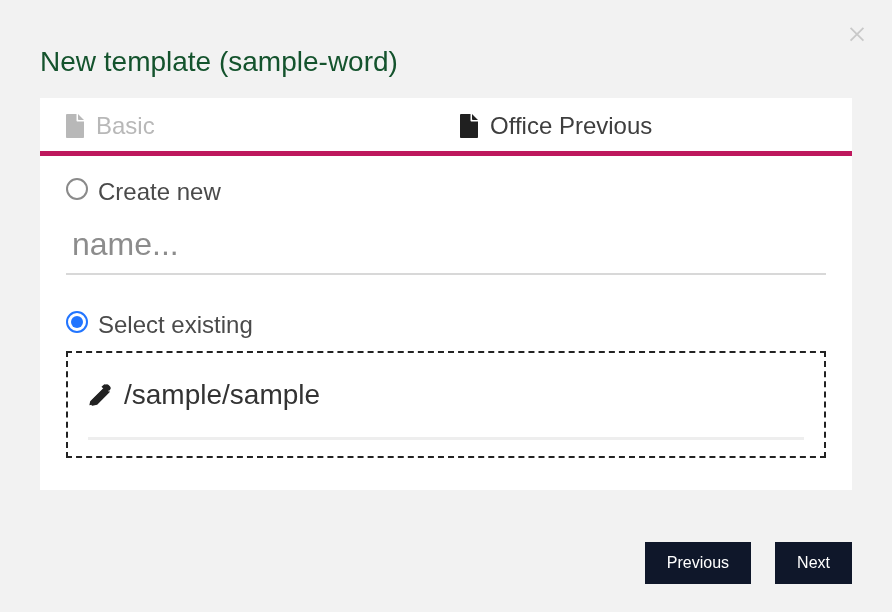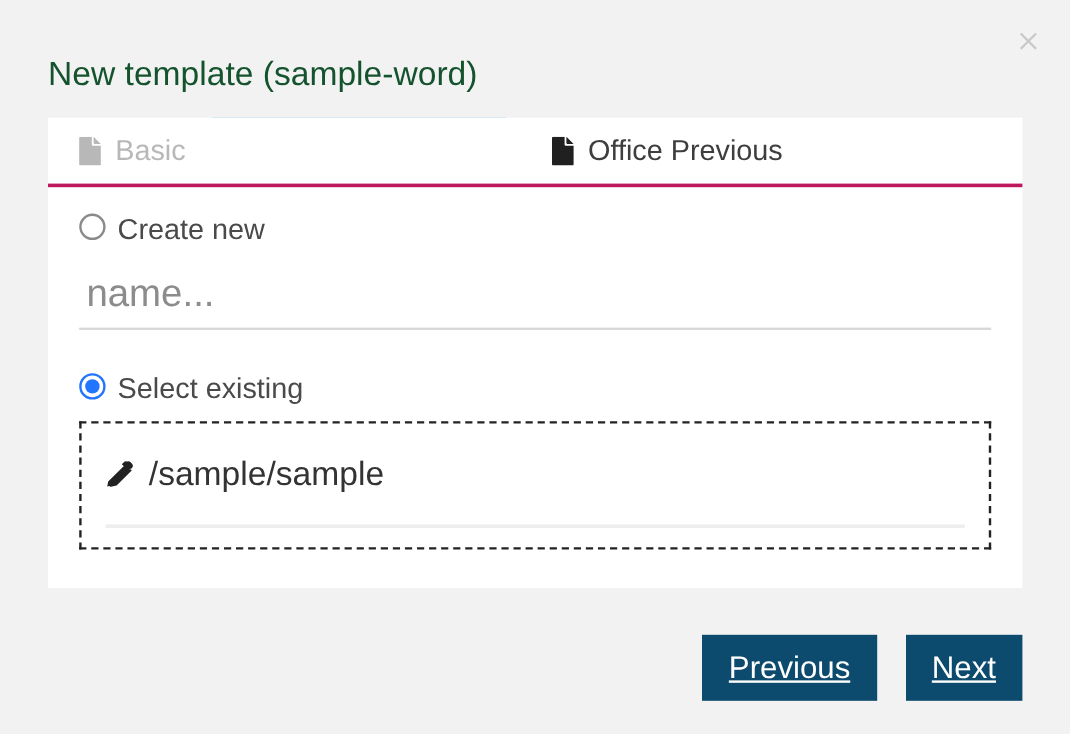--- a/index.html
+++ b/index.html
@@ -35,21 +35,21 @@
     top: 98px;
     left: 40px;
     width: 812px;
     background: #fff;
   }
 
   
   .steps {
     position: relative;
     height: 58px;
-    border-bottom: 3px solid #be185d;
+    border-bottom: 5px solid #be185d;
   }
   .step {
     position: absolute;
     top: 0;
     height: 56px;
     display: flex;
     align-items: center;
     font-size: 24px;
     font-weight: 300;
     white-space: nowrap;
@@ -136,28 +136,27 @@
 
   
   .footer {
     position: absolute;
     right: 40px;
     bottom: 28px;
     display: flex;
     gap: 24px;
   }
   .btn {
-    background: #0c4a6e;
+    background: #0f172a;
     color: #fff;
-    font-size: 26px;
+    font-size: 16px;
     font-weight: 400;
     padding: 12px 22px;
     border: none;
     cursor: pointer;
-    text-decoration: underline;
   }
 </style>
 </head>
 <body>
 
 <div class="close-x">
   <svg viewBox="0 0 24 24">
       <path fill="currentColor" d="M18.3 5.71 12 12.01l-6.3-6.3L4.29 7.12l6.3 6.29-6.3 6.3 1.41 1.41 6.3-6.3 6.3 6.3 1.41-1.41-6.3-6.3 6.3-6.29z"></path>
     </svg>
 </div>

